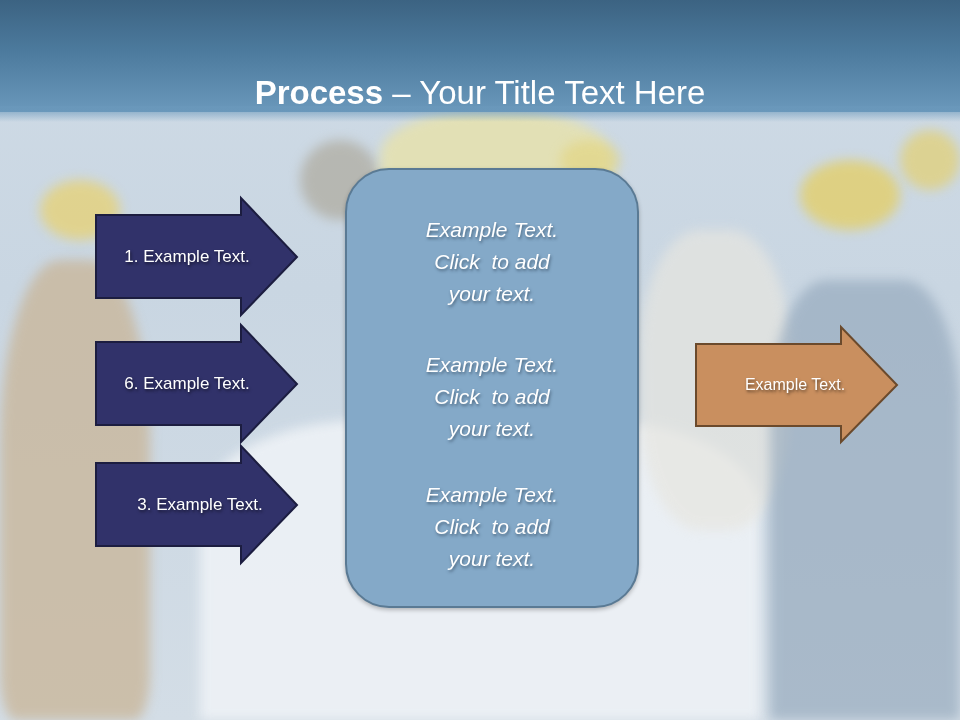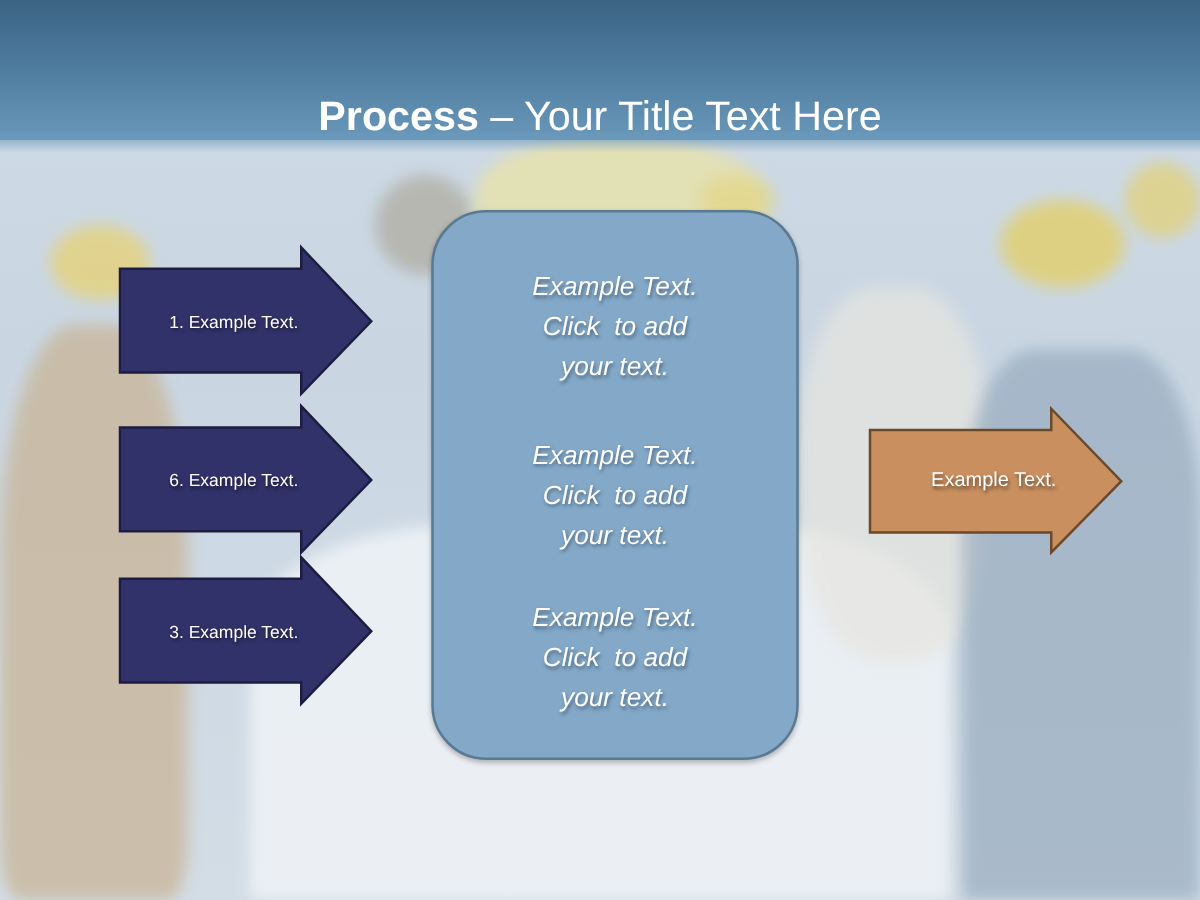--- a/index.html
+++ b/index.html
@@ -22,21 +22,21 @@
       background: linear-gradient(180deg, #3c6382 0%, #4c7a9d 45%, #6a98bb 100%); }
     .header-fade { position: absolute; left: 0; top: 106px; width: 960px; height: 16px;
       background: linear-gradient(180deg, rgba(106,152,187,.9), rgba(106,152,187,0)); }
     .title { position: absolute; left: 0; top: 52px; width: 960px; text-align: center; color: #ffffff;
       font-size: 33px; white-space: nowrap; margin-top: 22px; }
     .title b { font-weight: bold; }
     .title span.rest { font-weight: normal; }
     .arrow { position: absolute; }
     .arrow svg { position: absolute; left: 0; top: 0; overflow: visible; }
     .arrow .label { position: absolute; left: 0; top: 0; display: flex; align-items: center; justify-content: center;
-      color: #ffffff; font-size: 14px; text-shadow: 1px 2px 3px rgba(0,0,0,.55); white-space: nowrap; }
+      color: #ffffff; font-size: 17px; text-shadow: 1px 2px 3px rgba(0,0,0,.55); white-space: nowrap; }
     .panel { position: absolute; left: 345px; top: 168px; width: 294px; height: 440px; box-sizing: border-box;
       background: #84a9c8; border: 2px solid #5a7a94; border-radius: 44px;
       box-shadow: 0 2px 4px rgba(0,0,0,.25); }
     .panel-block { position: absolute; left: 0; width: 100%; text-align: center; color: #ffffff; font-style: italic;
       font-size: 21px; line-height: 32px; text-shadow: 1px 2px 3px rgba(40,60,80,.6); }
   </style>
 </head>
 <body>
 
 <div class="slide">
@@ -68,21 +68,21 @@
     <svg width="202" height="118">
       <polygon points="0,17 145,17 145,0 201,59 145,117 145,100 0,100" fill="#31326a" stroke="#1c1d40" stroke-width="2"></polygon>
     </svg>
     <div class="label" style="width:182px; height:118px;">6. Example Text.</div>
   </div>
 
   <div class="arrow" style="left:96px; top:446px; width:202px; height:118px;">
     <svg width="202" height="118">
       <polygon points="0,17 145,17 145,0 201,59 145,117 145,100 0,100" fill="#31326a" stroke="#1c1d40" stroke-width="2"></polygon>
     </svg>
-    <div class="label" style="width:182px; height:118px;">3. Example Text.</div>
+    <div class="label" style="width:182px; height:118px;padding-left:13px;">3. Example Text.</div>
   </div>
 
   <div class="panel">
     <div class="panel-block" style="top:44px;">
       <div>Example Text.</div>
       <div style="white-space:pre;">Click  to add</div>
       <div>your text.</div>
     </div>
     <div class="panel-block" style="top:179px;">
       <div>Example Text.</div>

